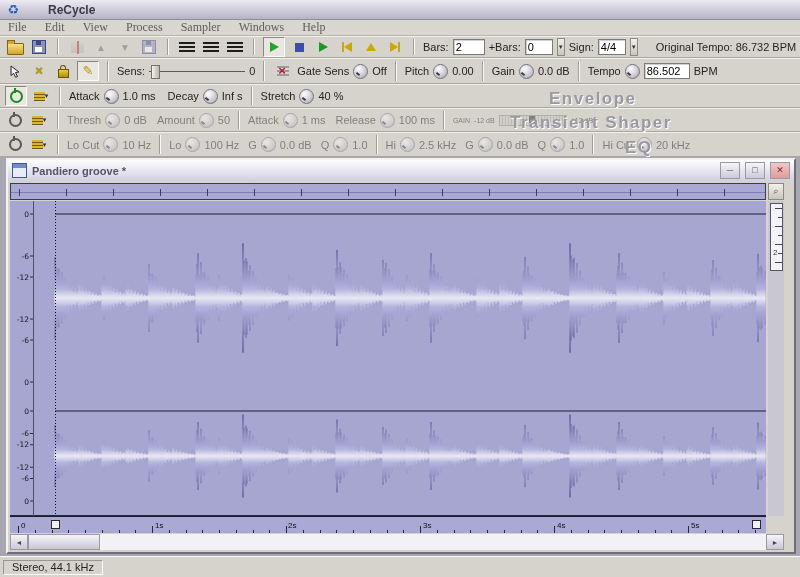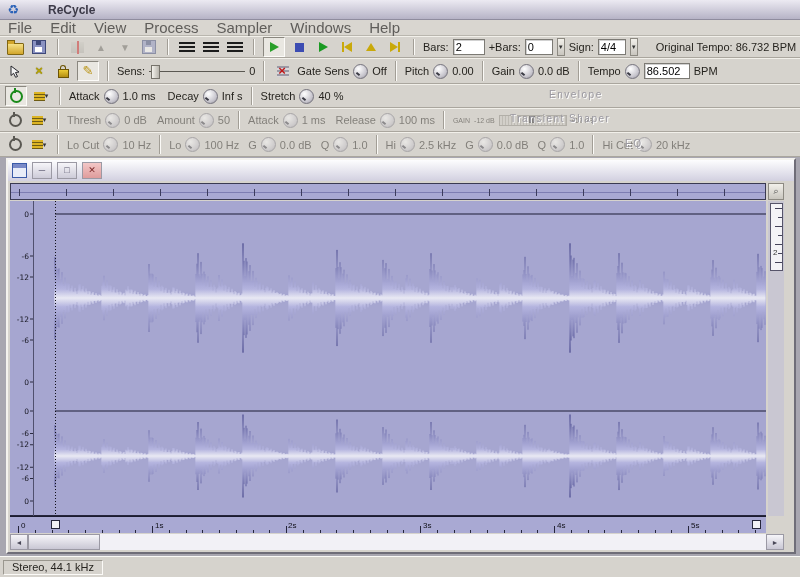--- a/index.html
+++ b/index.html
@@ -10,30 +10,30 @@
 
   
   #titlebar{left:0;top:0;width:800px;height:20px;
     background:linear-gradient(#eceaf2,#b6b3c6);display:flex;align-items:center;
     padding:0 6px;gap:5px;border-bottom:1px solid #8f8c9e;}
   #titlebar .title{font-size:12px;font-weight:bold;color:#3c3a48;margin-left:23px;}
   .appicon{width:14px;height:14px;color:#2a62b8;font-size:13px;line-height:14px;text-align:center;}
 
   #menubar{left:0;top:20px;width:800px;height:16px;background:#d9d6d0;
     display:flex;align-items:center;padding:0 8px;gap:18px;border-bottom:1px solid #b9b6ae;}
-  .mi{font-size:15px;color:#5f5d5a;}
+  .mi{font-size:12px;color:#5f5d5a;font-family:Liberation Serif, serif;}
 
   .tbrow{left:0;width:800px;background:#d6d3cd;display:flex;align-items:center;
     padding:0 5px;gap:4px;border-top:1px solid #f2f0ea;border-bottom:1px solid #aaa69e;box-sizing:border-box;}
   .sep{width:0;align-self:stretch;margin:2px 4px;border-left:1px solid #a29e96;border-right:1px solid #fbfaf7;}
   .tbtn{min-width:20px;height:18px;display:flex;align-items:center;justify-content:center;}
   .pressed{border:1px solid;border-color:#8a877f #fdfcf9 #fdfcf9 #8a877f;background:#e9e7e1;}
   .lbl{font-size:11px;color:#26241f;white-space:nowrap;}
   .dis{opacity:.48;}
-  .emboss{font-weight:normal;font-size:10px;letter-spacing:1.5px;color:#9a98a0;
+  .emboss{font-weight:bold;font-size:17px;letter-spacing:1.5px;color:#9a98a0;
     text-shadow:1px 1px 0 #ffffff;white-space:nowrap;}
 
   input.field,.fieldbox{background:#fff;border:1px solid #7c7a74;box-shadow:inset 1px 1px 0 rgba(0,0,0,.18);
     font-size:11px;font-family:inherit;padding:0 2px;height:14px;}
   .fieldbox{display:inline-flex;align-items:center;min-width:22px;}
   .dd{width:13px;height:16px;background:linear-gradient(#f2f0ea,#c9c6bf);border:1px solid #8d8a82;
     display:flex;align-items:center;justify-content:center;font-size:6px;color:#333;}
 
   .knob{width:13px;height:13px;border-radius:50%;flex:0 0 auto;
     background:radial-gradient(circle at 35% 30%,#ffffff,#c6c4cc 65%,#8e8c96);
@@ -330,20 +330,21 @@
   <span class="sep"></span>
   <span class="dis lbl">Hi Cut</span>
   <span class="knob dis"></span>
   <span class="dis lbl">20 kHz</span>
 </div>
 <span class="abs emboss" style="left:625px;top:138px;">EQ</span>
 
 <div class="abs" id="docwin"></div>
 <div class="abs" id="doctitle">
   <span class="docico"></span>
+  <span class="dtxt">Pandiero groove *</span>
   <span class="wbtn">─</span>
   <span class="wbtn">□</span>
   <span class="wbtn close">✕</span>
 </div>
 
 <div class="abs" id="overview">
     <div style="position: absolute; left: 0px; right: 0px; top: 8px; height: 1px; background: rgb(125, 125, 178);"></div>
     <span style="position: absolute; top: 5px; width: 1px; height: 7px; background: rgb(60, 60, 92); left: 8px;"></span>
     <span style="position: absolute; top: 5px; width: 1px; height: 7px; background: rgb(60, 60, 92); left: 55px;"></span>
     <span style="position: absolute; top: 5px; width: 1px; height: 7px; background: rgb(60, 60, 92); left: 102px;"></span>

